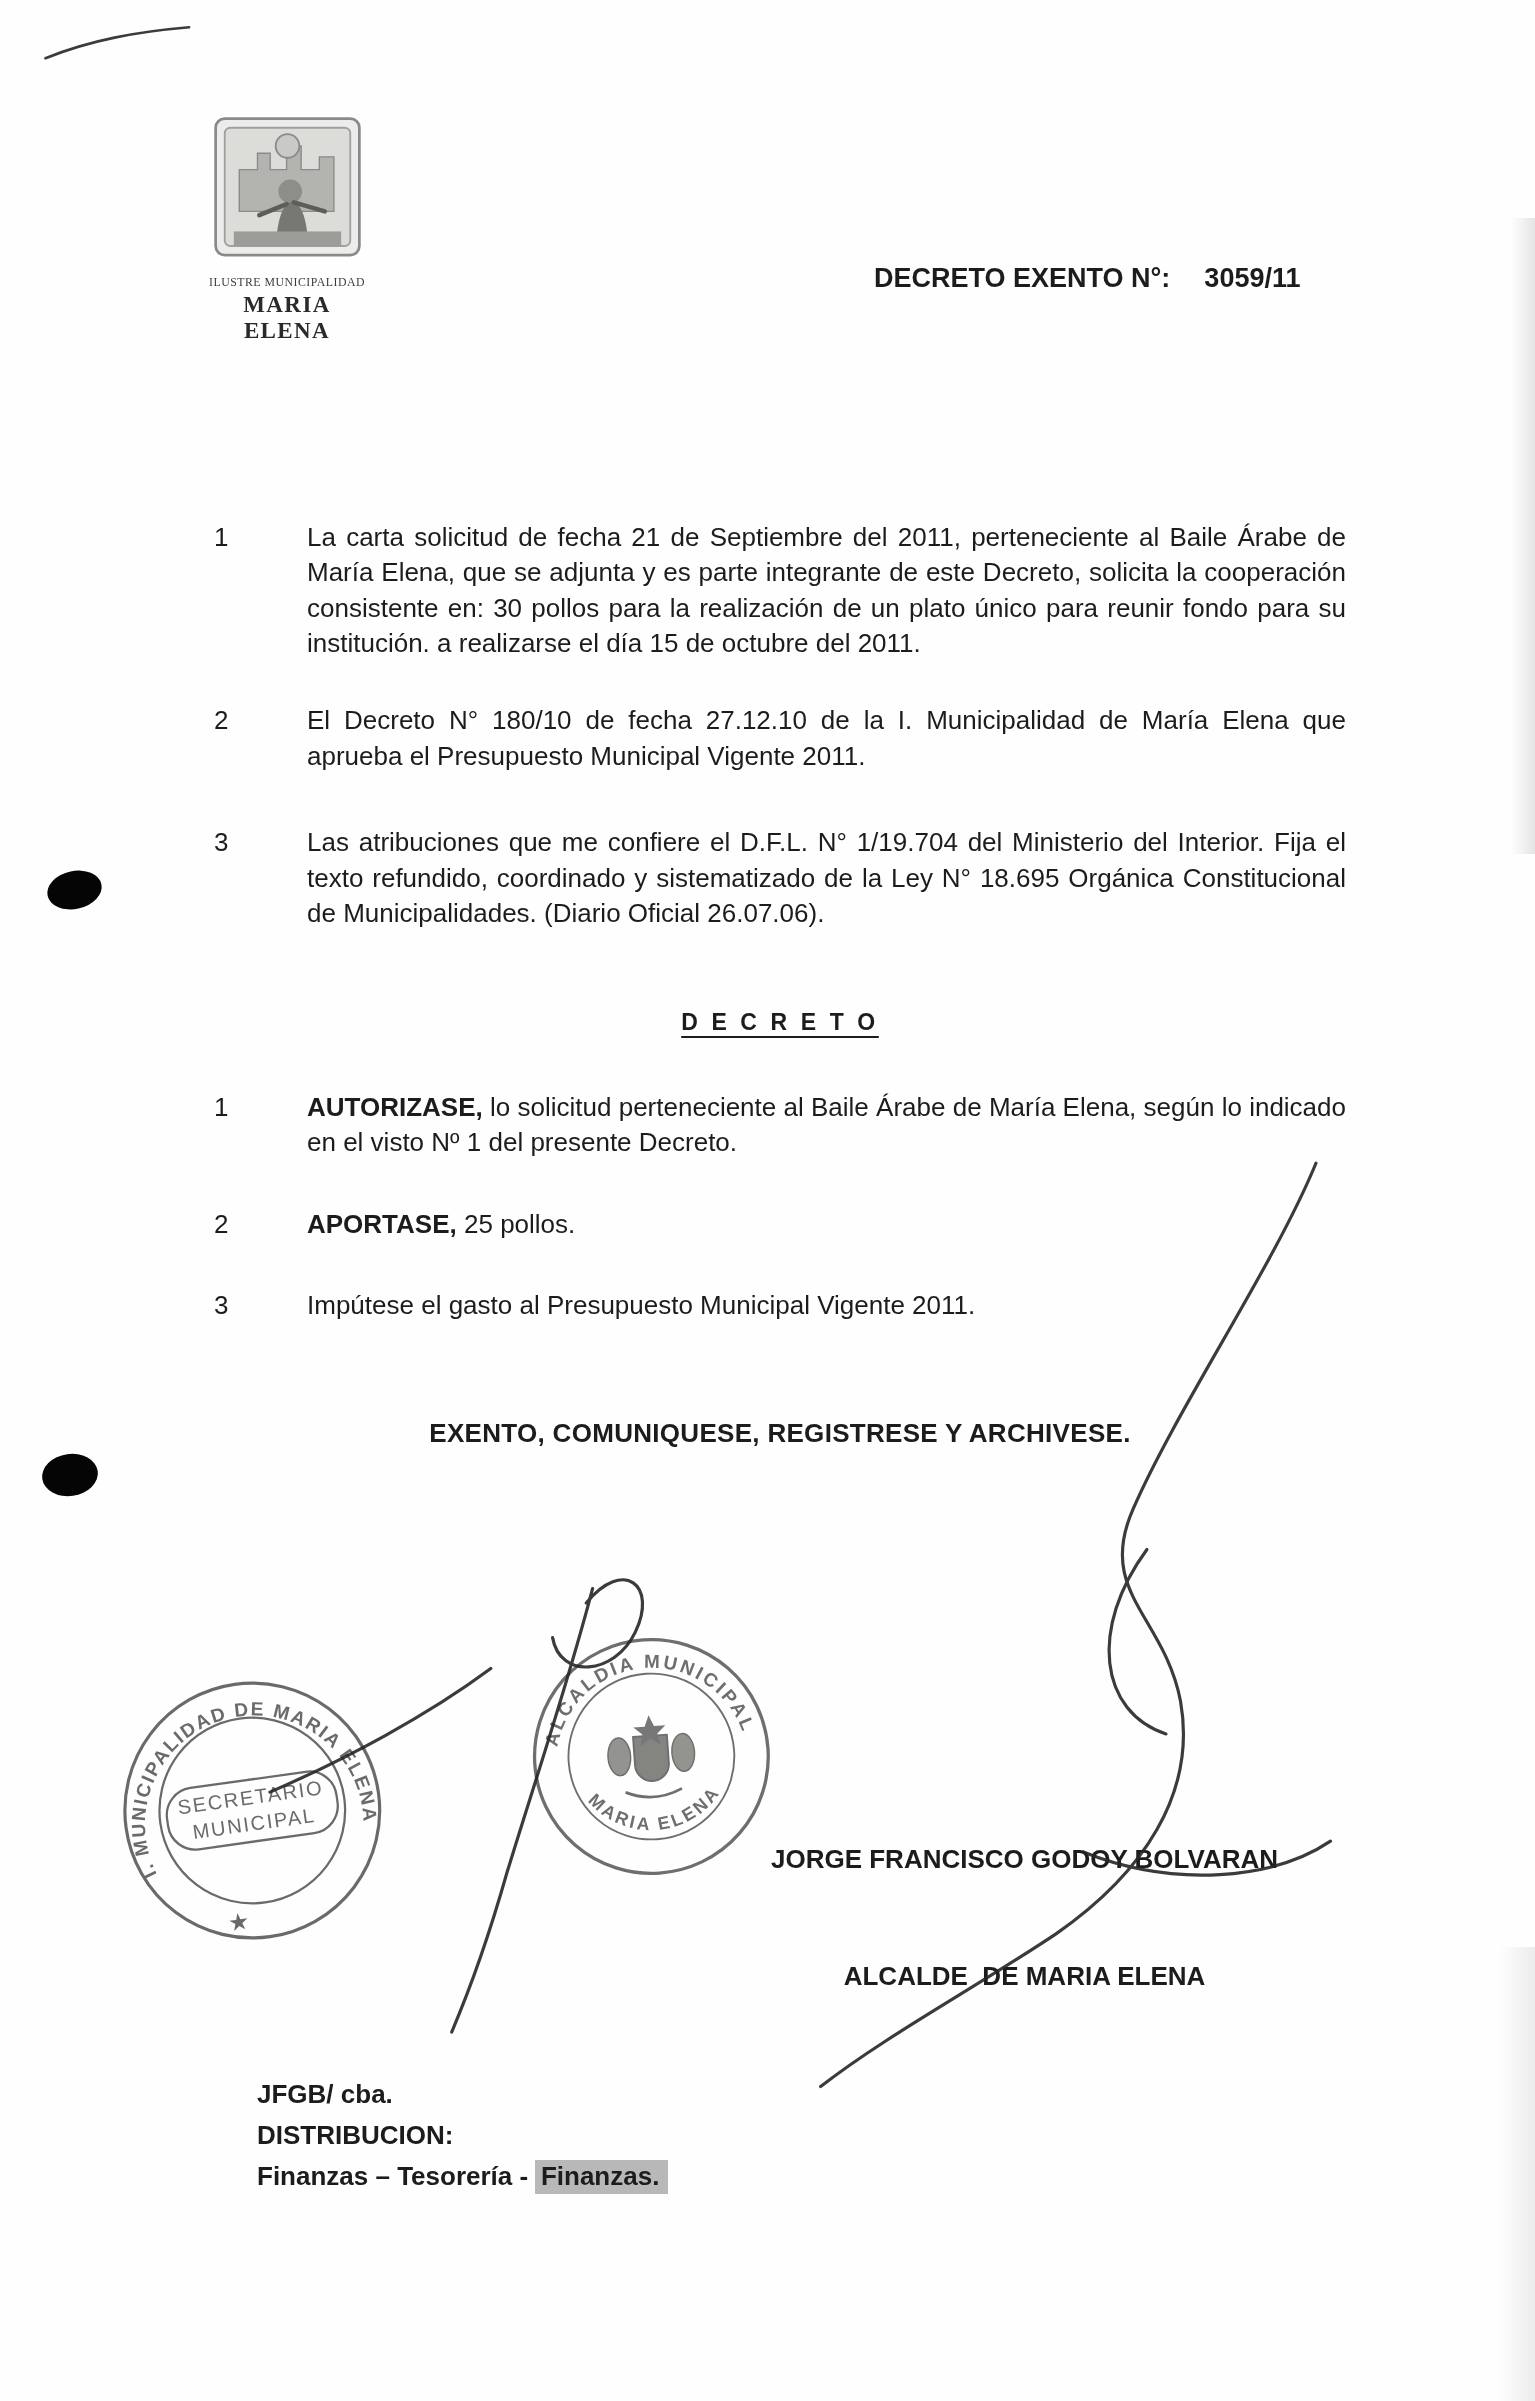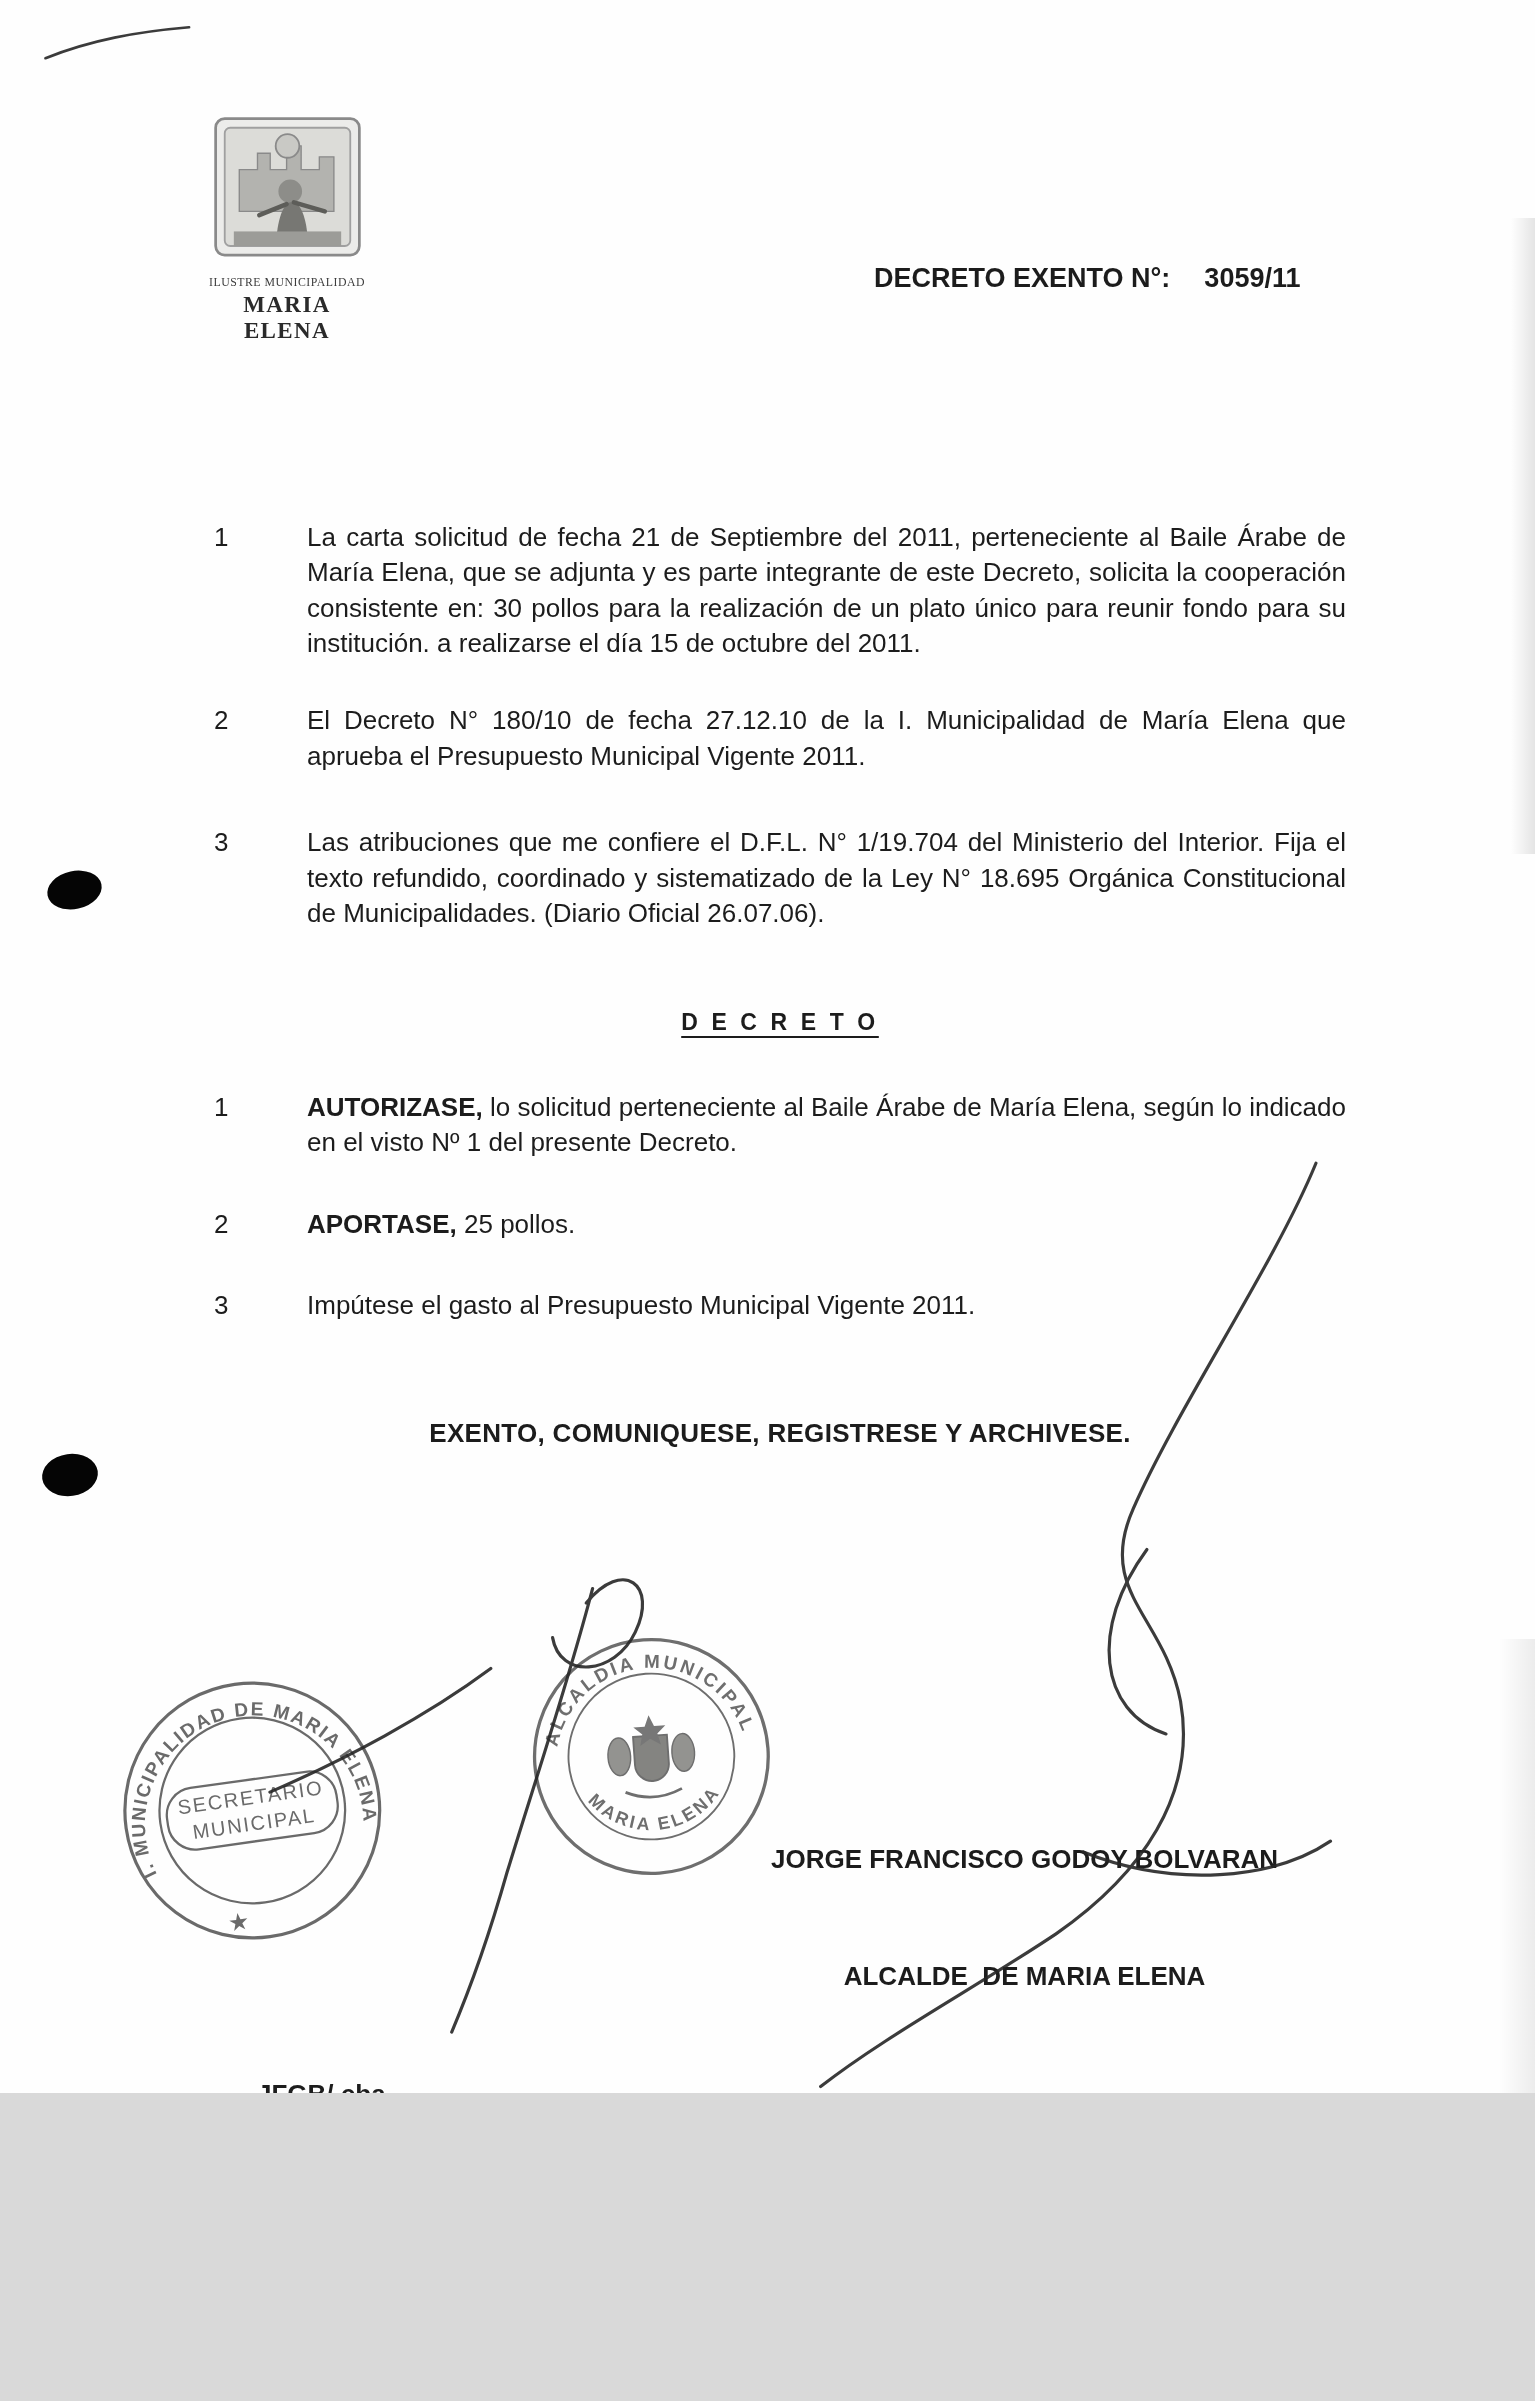--- a/index.html
+++ b/index.html
@@ -1,18 +1,18 @@
 <!DOCTYPE html>
 <html style="font-size:14.5px"><head>
 <meta charset="utf-8">
 <style>
   html,body { margin:0; padding:0; background:#d9d9d9; }
   .page {
     position:relative;
-    width:1535px; height:2093px;
+    width:1535px; height:2401px;
     margin:0 auto;
     background:#fefefe;
     font-family:"Liberation Sans", sans-serif;
     color:#1c1c1c;
     overflow:hidden;
   }
   
   .scan-edge {
     position:absolute; right:0; top:218px; width:23.6px; height:636px;
     background:linear-gradient(to left, rgba(0,0,0,0.10), rgba(0,0,0,0));
@@ -213,21 +213,21 @@
   <div class="sig-block mayor-sign">
     <div>JORGE FRANCISCO GODOY BOLVARAN</div>
     <div>ALCALDE  DE MARIA ELENA</div>
   </div>
 
 
   <div class="footer">
     <div>JFGB/ cba.</div>
     <div>DISTRIBUCION:</div>
     <div>
-      <span>Finanzas – Tesorería - </span><span class="hl">Interior.</span>
+      <span>Finanzas – Tesorería - </span><span class="hl">Finanzas.</span>
     </div>
   </div>
 
   <div class="punch-dot dot-1"></div>
   <div class="punch-dot dot-2"></div>
 
   <svg class="ink-overlay" width="1535" height="2401" viewBox="0 0 1689 2642">
     <g fill="none" stroke="#262626" stroke-linecap="round" stroke-linejoin="round" opacity="0.9">
       <path d="M 50,64 C 100,44 150,35 208,30" stroke-width="3"></path>
       <g stroke-width="3.5">

